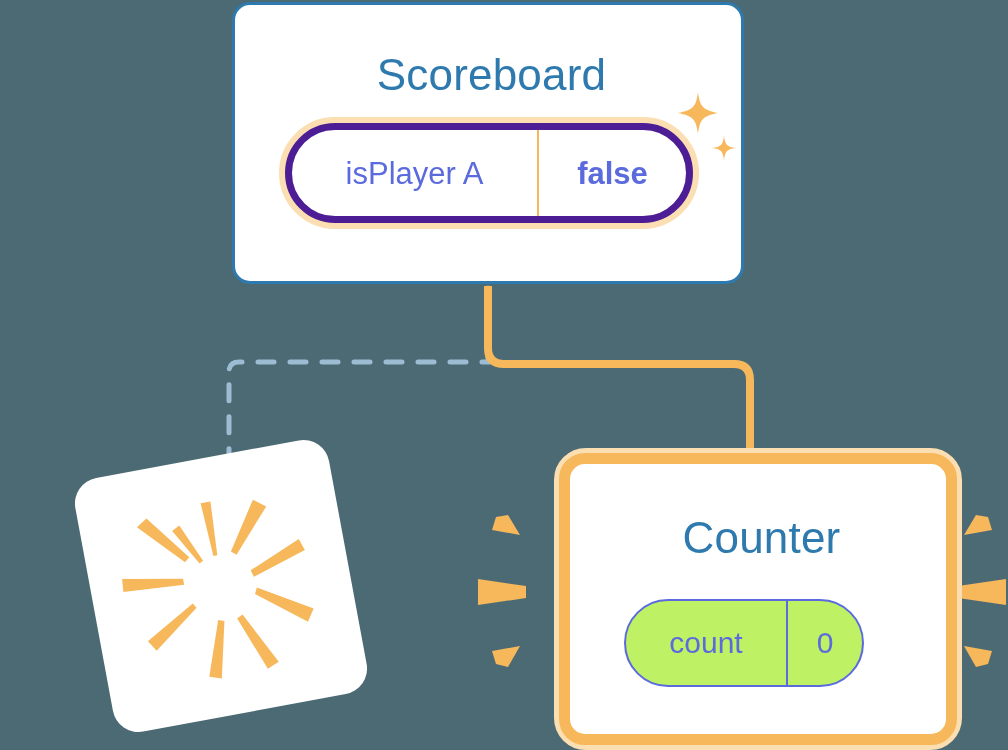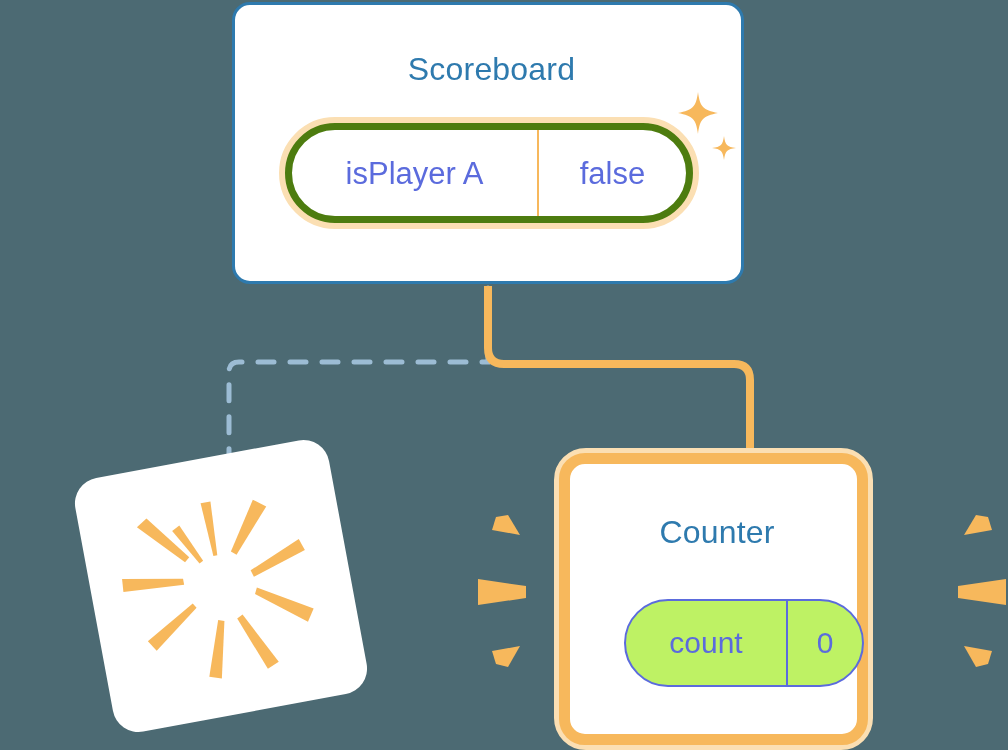--- a/index.html
+++ b/index.html
@@ -40,21 +40,21 @@
     height: 282px;
     box-sizing: border-box;
     background: #ffffff;
     border: 3px solid #2e7aae;
     border-radius: 18px;
     z-index: 4;
   }
   .card-title {
     text-align: center;
     color: #2e7aae;
-    font-size: 32px;
+    font-size: 44px;
     font-weight: 400;
     letter-spacing: 0.2px;
     line-height: 1;
     padding-left: 7px;
   }
   #scoreboard-title {
     margin-top: 48px;
   }
 
   
@@ -71,21 +71,21 @@
     border: 13px solid #fbdfb3;
     border-radius: 56px;
     box-sizing: border-box;
   }
   #scoreboard-pill {
     position: absolute;
     left: 6px;
     top: 6px;
     right: 6px;
     bottom: 6px;
-    border: 7px solid #4d7c0f;
+    border: 7px solid #4c1d95;
     border-radius: 50px;
     box-sizing: border-box;
     background: #ffffff;
     display: flex;
     align-items: stretch;
     overflow: hidden;
   }
   .pill-cell {
     display: flex;
     align-items: center;
@@ -94,21 +94,21 @@
     line-height: 1;
   }
   #scoreboard-key {
     flex: 0 0 245px;
     font-size: 31px;
     font-weight: 400;
   }
   #scoreboard-val {
     flex: 1 1 auto;
     font-size: 31px;
-    font-weight: 400;
+    font-weight: 700;
     border-left: 2px solid #f7b85c;
   }
 
   
   #sparkle-group {
     position: absolute;
     left: 672px;
     top: 90px;
     width: 70px;
     height: 80px;
@@ -133,21 +133,21 @@
     top: 0;
     width: 258px;
     height: 258px;
   }
 
   
   #counter-card-wrap {
     position: absolute;
     left: 554px;
     top: 448px;
-    width: 319px;
+    width: 408px;
     height: 302px;
     z-index: 4;
   }
   #counter-halo {
     position: absolute;
     inset: 0;
     border: 13px solid #fbdfb3;
     border-radius: 32px;
     box-sizing: border-box;
   }

